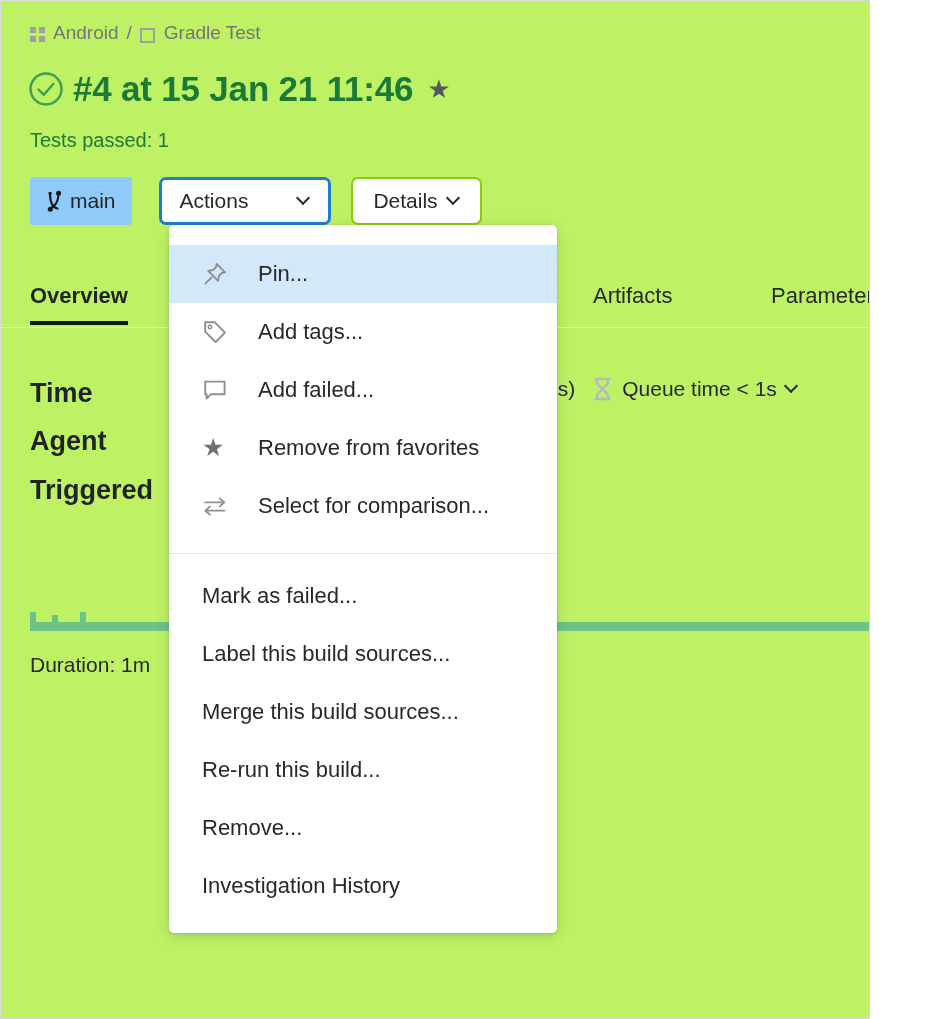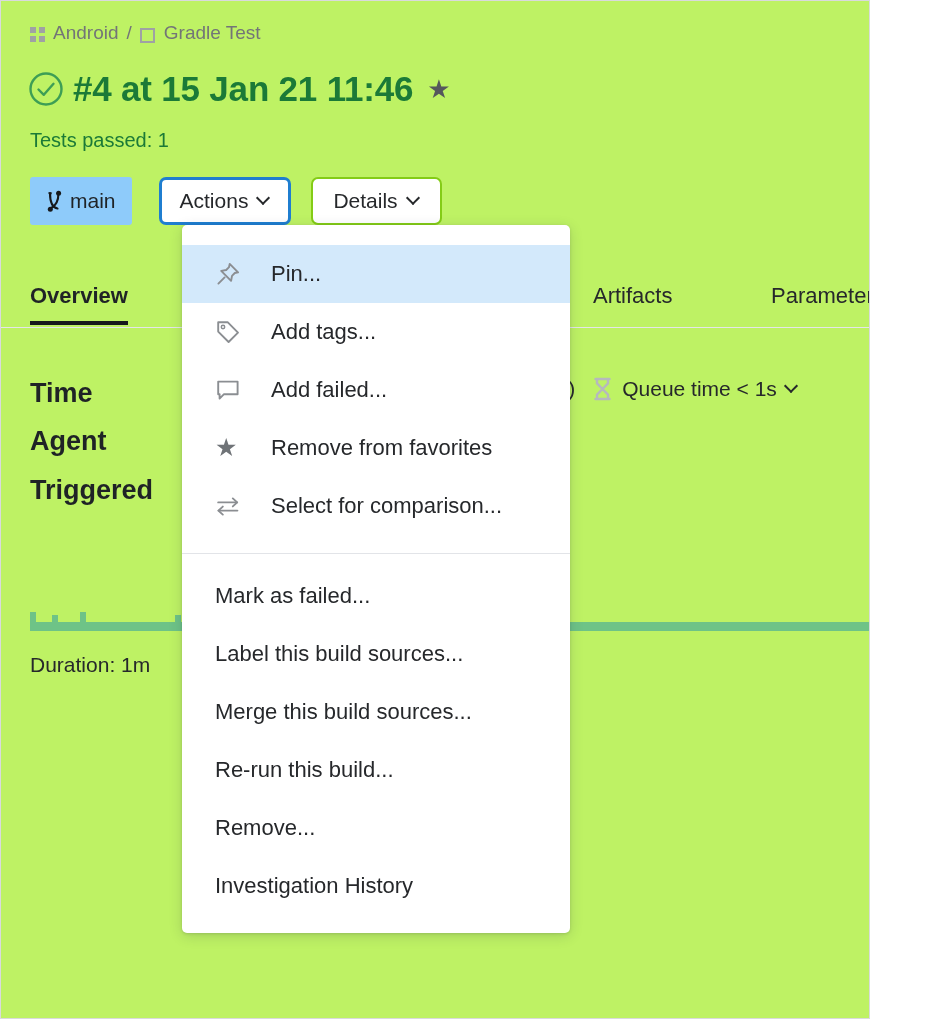--- a/index.html
+++ b/index.html
@@ -124,20 +124,21 @@
     padding: 0 20px;
     font-size: 21px;
     color: #26282b;
     margin-right: 20px;
     cursor: pointer;
     white-space: nowrap;
   }
   .btn.active {
     border: 3px solid #1f7ed0;
     padding: 17px 18px;
+    gap: 40px;
   }
   .caret {
     margin-left: 10px;
     display: inline-block;
     width: 12px; height: 12px;
     position: relative;
     top: -2px;
   }
   .caret:after {
     content: "";
@@ -252,21 +253,20 @@
   .menu {
     position: absolute;
     left: 168px;
     top: 224px;
     width: 388px;
     background: #ffffff;
     border-radius: 5px;
     box-shadow: 0 3px 14px rgba(25,35,60,0.16), 0 1px 3px rgba(25,35,60,0.14);
     padding: 20px 0 18px 0;
     box-sizing: border-box;
-    margin-left: 13px;
   }
   .menu-item {
     display: flex;
     align-items: center;
     height: 58px;
     padding: 0 0 0 33px;
     font-size: 22px;
     color: #26282b;
     cursor: pointer;
     white-space: nowrap;

